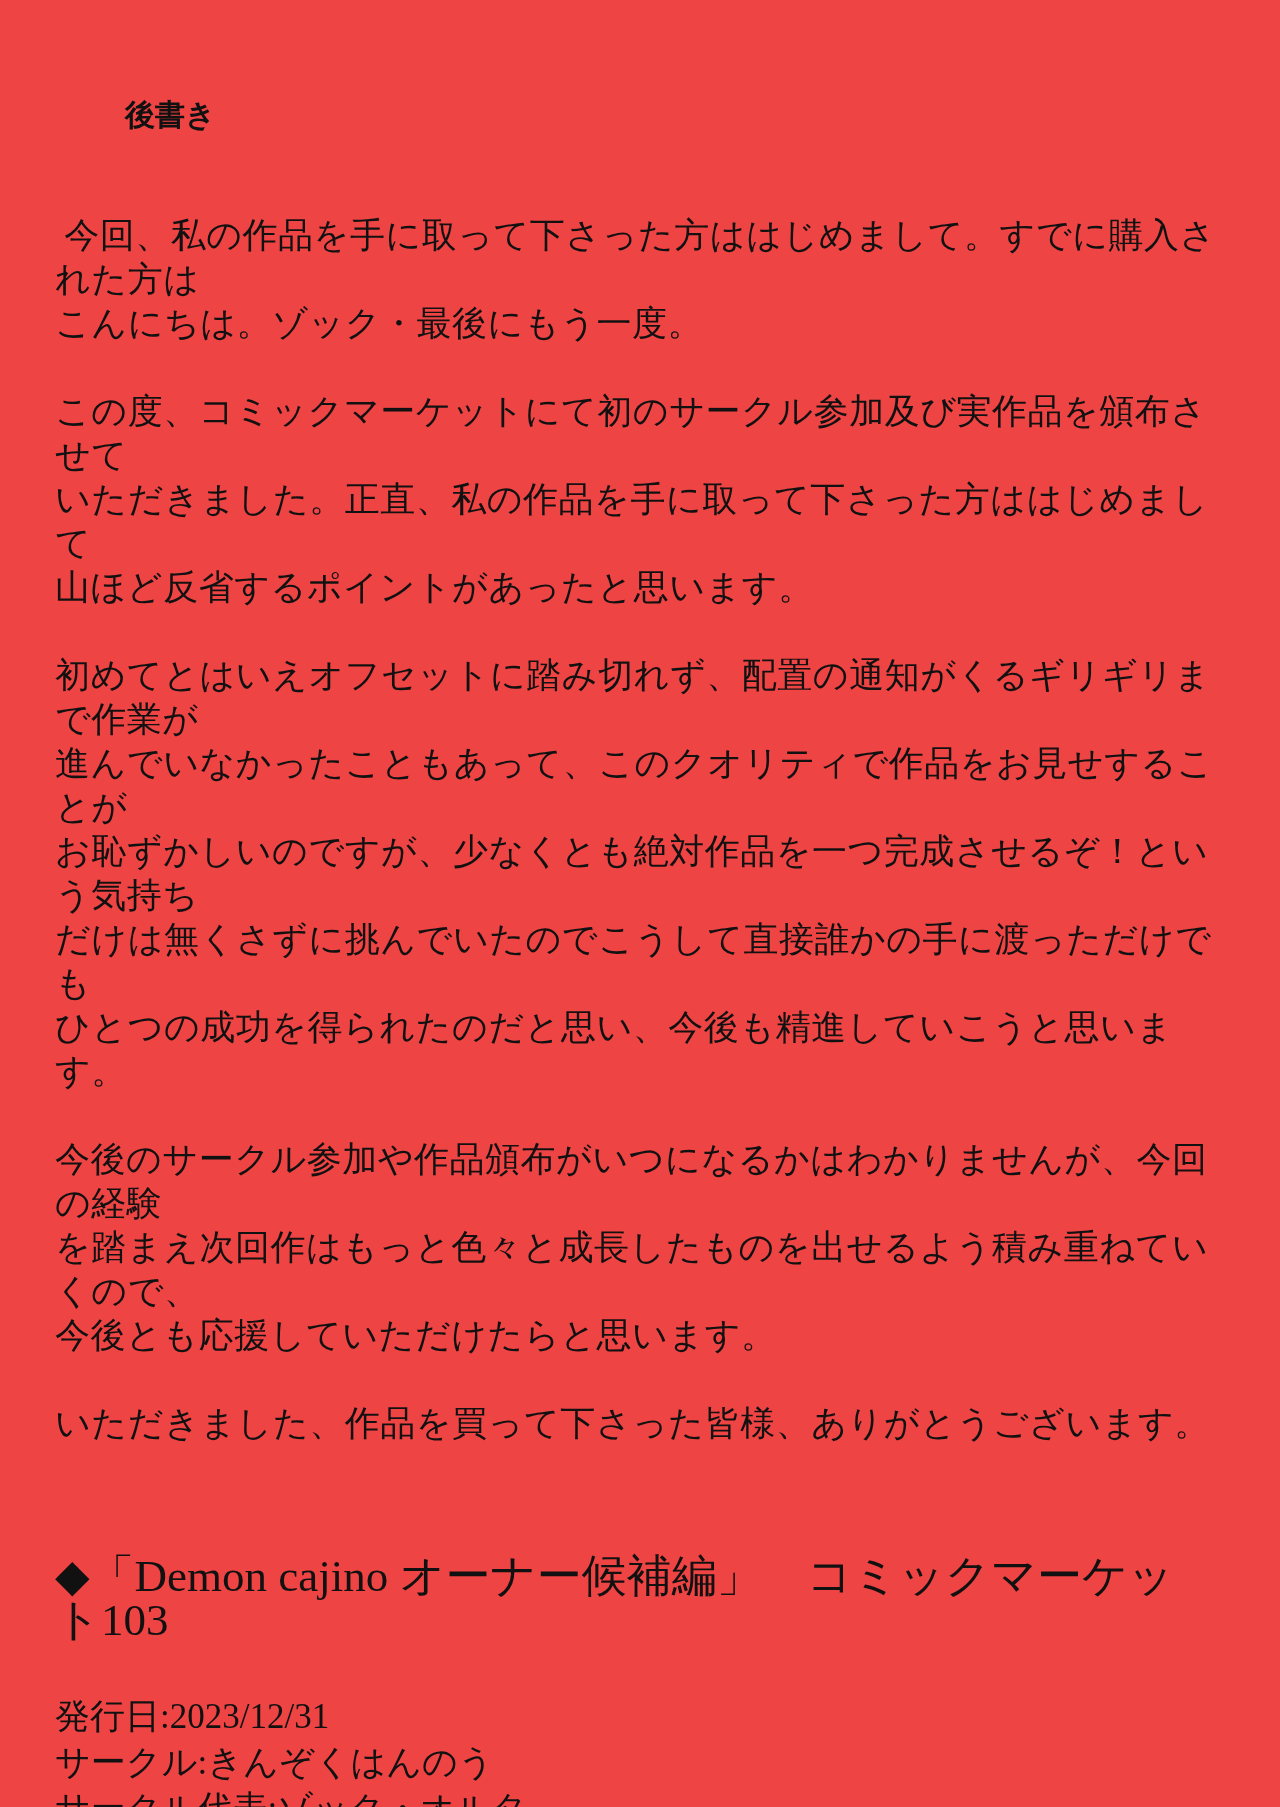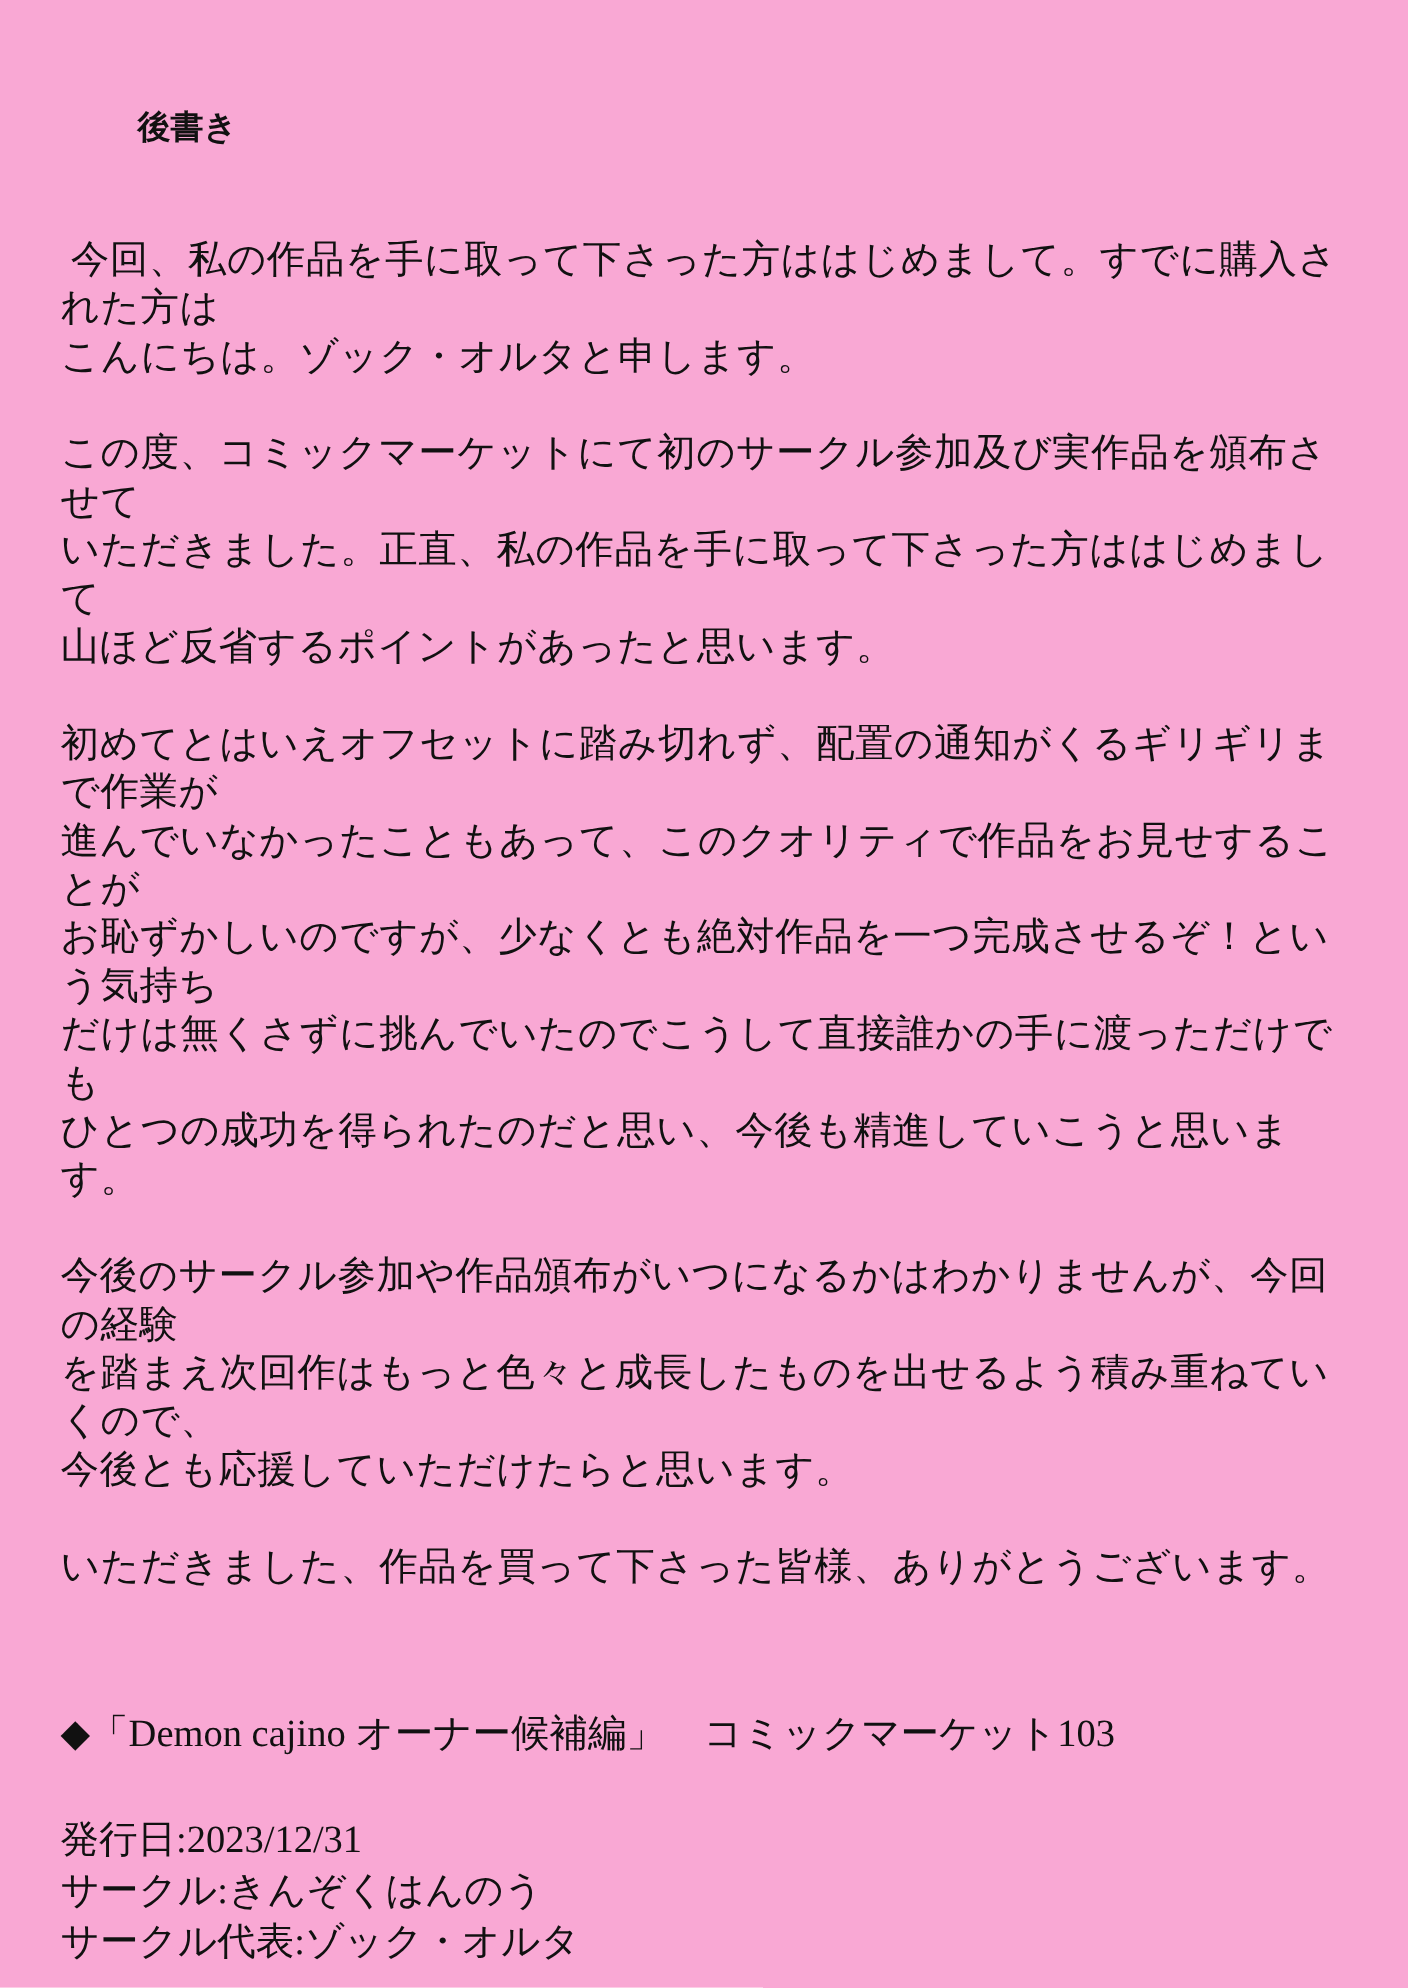--- a/index.html
+++ b/index.html
@@ -1,21 +1,21 @@
 <!DOCTYPE html>
 <html lang="ja"><head>
 <meta charset="utf-8">
 <style>
   * { margin: 0; padding: 0; box-sizing: border-box; }
   html, body { background: #ffffff; }
   .page {
     position: relative;
     width: 1280px;
     height: 1807px;
-    background: #f9a8d4;
+    background: #ef4444;
     color: #111111;
     overflow: hidden;
     font-family: "Liberation Serif", "DejaVu Serif", serif;
   }
   .content {
     padding: 95px 60px 0 55px;
   }
   .doc-title {
     font-family: "Liberation Sans", "DejaVu Sans", sans-serif;
     font-weight: bold;
@@ -25,21 +25,21 @@
     white-space: pre-wrap;
   }
   .para {
     font-size: 35px;
     line-height: 44px;
     letter-spacing: 0.5px;
     white-space: pre-wrap;
     margin-bottom: 44px;
   }
   .book-info {
-    font-size: 35px;
+    font-size: 45px;
     line-height: 44px;
     white-space: pre-wrap;
     margin-top: 108px;
     margin-bottom: 52px;
   }
   .publication {
     font-size: 35px;
     line-height: 46px;
     white-space: pre-wrap;
     margin-bottom: 36px;
@@ -47,21 +47,21 @@
 </style>
 </head>
 <body>
 
 <div class="page">
   <div class="content">
 
     <div class="doc-title">後書き</div>
 
     <div class="para"> 今回、私の作品を手に取って下さった方ははじめまして。すでに購入された方は
-こんにちは。ゾック・オルタと申します。</div>
+こんにちは。ゾック・最後にもう一度。</div>
 
     <div class="para">この度、コミックマーケットにて初のサークル参加及び実作品を頒布させて
 いただきました。正直、私の作品を手に取って下さった方ははじめまして
 山ほど反省するポイントがあったと思います。</div>
 
     <div class="para">初めてとはいえオフセットに踏み切れず、配置の通知がくるギリギリまで作業が
 進んでいなかったこともあって、このクオリティで作品をお見せすることが
 お恥ずかしいのですが、少なくとも絶対作品を一つ完成させるぞ！という気持ち
 だけは無くさずに挑んでいたのでこうして直接誰かの手に渡っただけでも
 ひとつの成功を得られたのだと思い、今後も精進していこうと思います。</div>

